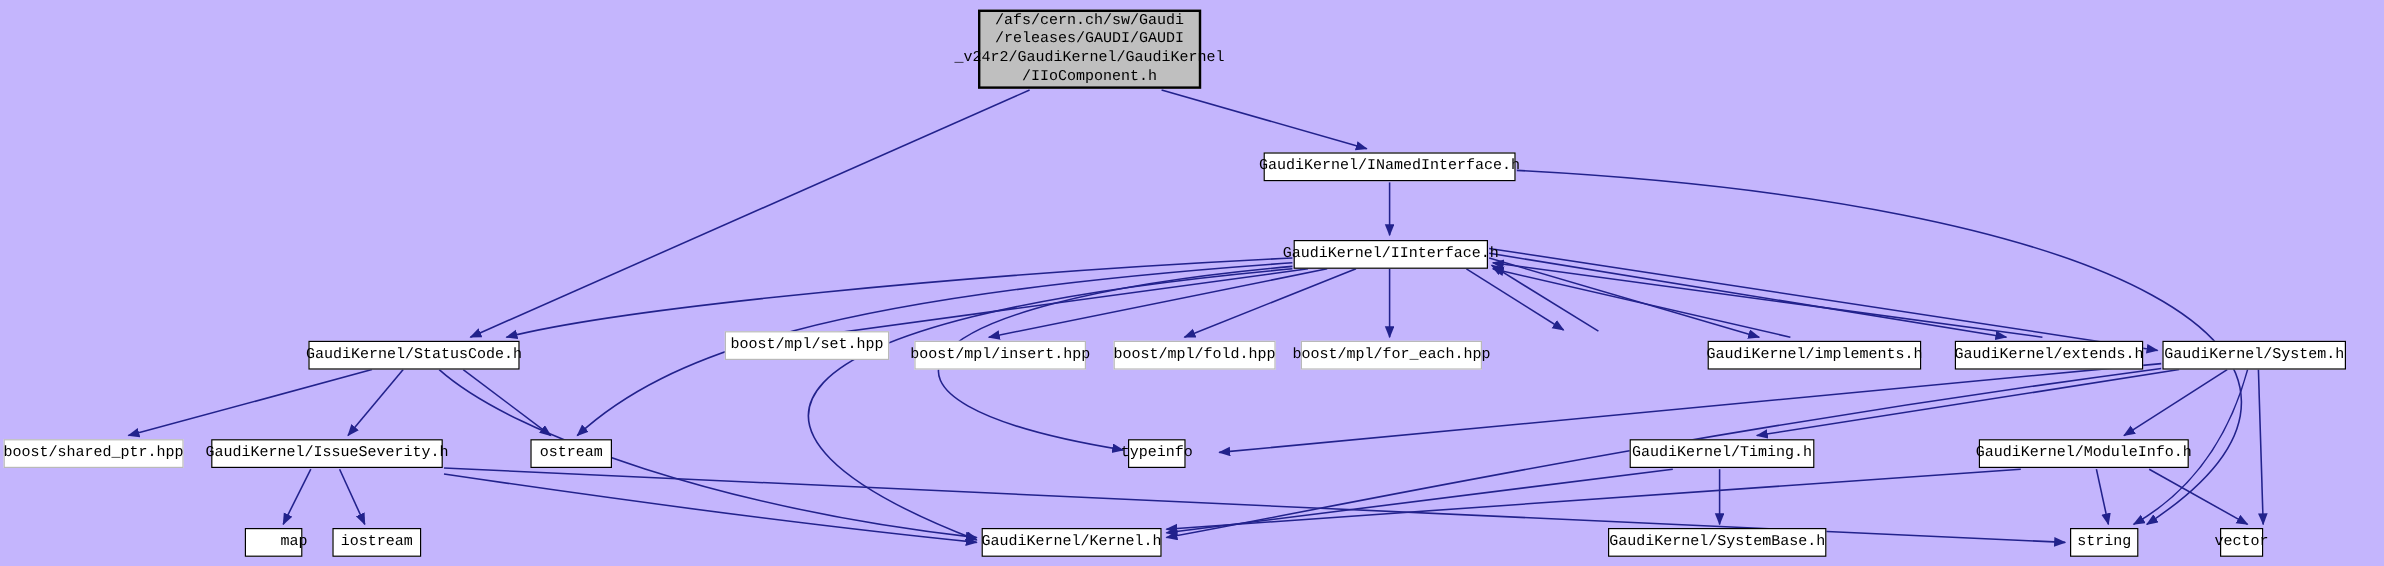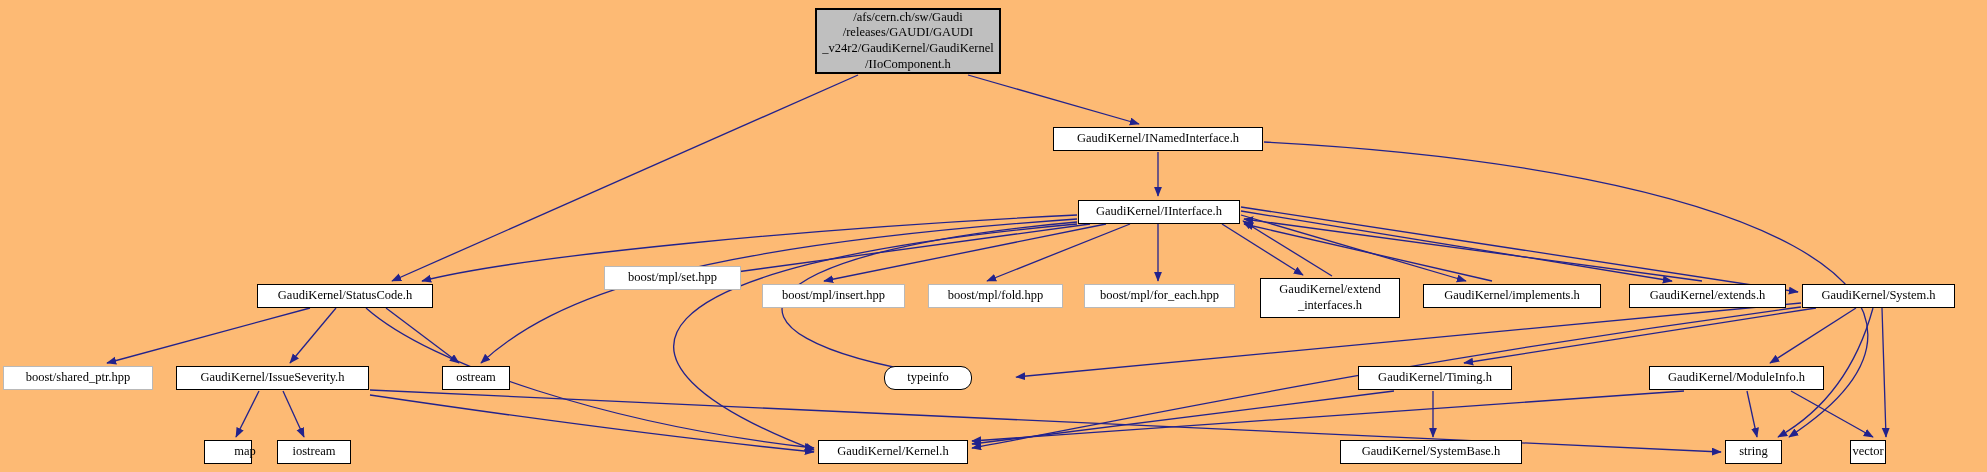--- a/index.html
+++ b/index.html
@@ -1,17 +1,17 @@
 <!DOCTYPE html>
 <html><head>
 <meta charset="utf-8">
 <style>
   html,body{margin:0;padding:0;background:#ffffff;}
-  #canvas{position:relative;width:1987px;height:472px;background:#fdba74;overflow:hidden;
-          font-family:Liberation Serif, serif;}
+  #canvas{position:relative;width:1987px;height:472px;background:#c4b5fd;overflow:hidden;
+          font-family:Liberation Mono, monospace;}
   #edges{position:absolute;left:0;top:0;width:1987px;height:472px;}
   .node{position:absolute;display:flex;align-items:center;justify-content:center;
         text-align:center;background:#ffffff;border:1px solid #000000;
         font-size:12.5px;line-height:1.25;color:#000;white-space:pre-line;
         box-sizing:border-box;padding:1px 4px;}
   .node.external{border-color:#b9b9b9;}
   .node.root{background:#bfbfbf;border:2px solid #000000;}
 </style>
 </head>
 <body>
@@ -65,33 +65,31 @@
       </g>
   </svg>
 
 <div class="node root" style="left: 815px; top: 8px; width: 186px; height: 66px; background: rgb(191, 191, 191);">/afs/cern.ch/sw/Gaudi
 /releases/GAUDI/GAUDI
 _v24r2/GaudiKernel/GaudiKernel
 /IIoComponent.h</div>
     <div class="node" style="left: 1053px; top: 127px; width: 210px; height: 24px;">GaudiKernel/INamedInterface.h</div>
     <div class="node" style="left: 1078px; top: 200px; width: 162px; height: 24px;">GaudiKernel/IInterface.h</div>
     <div class="node" style="left: 257px; top: 284px; width: 176px; height: 24px;">GaudiKernel/StatusCode.h</div>
-    <div class="node external" style="left: 604px; top: 266px; width: 137px; height: 24px;">boost/mpl/set.hpp</div>
+    <div class="node external" style="left: 604px; top: 276px; width: 137px; height: 24px;">boost/mpl/set.hpp</div>
     <div class="node external" style="left: 762px; top: 284px; width: 143px; height: 24px;">boost/mpl/insert.hpp</div>
     <div class="node external" style="left: 928px; top: 284px; width: 135px; height: 24px;">boost/mpl/fold.hpp</div>
     <div class="node external" style="left: 1084px; top: 284px; width: 151px; height: 24px;">boost/mpl/for_each.hpp</div>
-    <div class="node" style="left: 1260px; top: 278px; width: 140px; height: 40px;">GaudiKernel/extend
-_interfaces.h</div>
     <div class="node" style="left: 1629px; top: 284px; width: 157px; height: 24px;">GaudiKernel/extends.h</div>
     <div class="node" style="left: 1423px; top: 284px; width: 178px; height: 24px;">GaudiKernel/implements.h</div>
     <div class="node" style="left: 1802px; top: 284px; width: 153px; height: 24px;">GaudiKernel/System.h</div>
     <div class="node external" style="left: 3px; top: 366px; width: 150px; height: 24px;">boost/shared_ptr.hpp</div>
     <div class="node" style="left: 176px; top: 366px; width: 193px; height: 24px;">GaudiKernel/IssueSeverity.h</div>
     <div class="node" style="left: 442px; top: 366px; width: 68px; height: 24px;">ostream</div>
-    <div class="node" style="left: 884px; top: 366px; width: 88px; height: 24px; border-radius: 11px;">typeinfo</div>
+    <div class="node" style="left: 940px; top: 366px; width: 48px; height: 24px;">typeinfo</div>
     <div class="node" style="left: 1358px; top: 366px; width: 154px; height: 24px;">GaudiKernel/Timing.h</div>
     <div class="node" style="left: 1649px; top: 366px; width: 175px; height: 24px;">GaudiKernel/ModuleInfo.h</div>
     <div class="node" style="left: 204px; top: 440px; width: 48px; height: 24px; padding-left: 38px;">map</div>
     <div class="node" style="left: 277px; top: 440px; width: 74px; height: 24px;">iostream</div>
     <div class="node" style="left: 818px; top: 440px; width: 150px; height: 24px;">GaudiKernel/Kernel.h</div>
     <div class="node" style="left: 1340px; top: 440px; width: 182px; height: 24px;">GaudiKernel/SystemBase.h</div>
     <div class="node" style="left: 1725px; top: 440px; width: 57px; height: 24px;">string</div>
     <div class="node" style="left: 1850px; top: 440px; width: 36px; height: 24px;">vector</div>
   </div>
 

